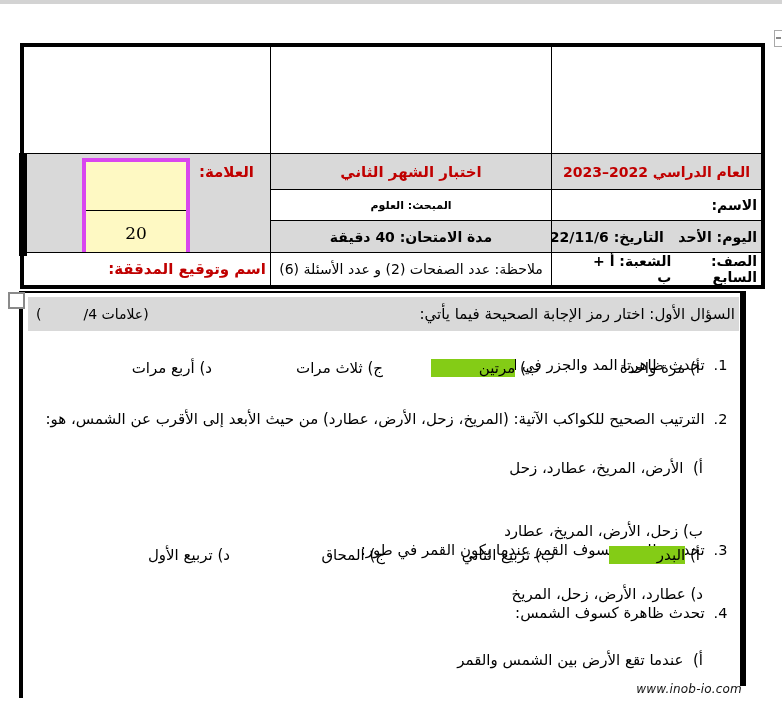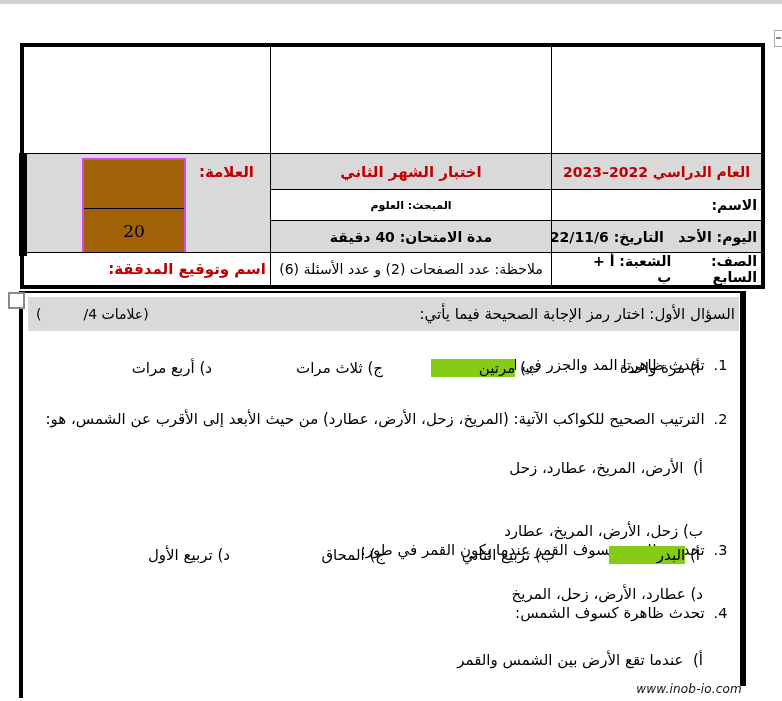--- a/index.html
+++ b/index.html
@@ -19,21 +19,21 @@
   .header-table-wrap{left:20px;top:43px;width:739px;height:240px;border:3px solid #000;background:#fff;}
   table.hdr{border-collapse:collapse;width:100%;height:100%;direction:rtl;table-layout:fixed;}
   table.hdr td{border:1px solid #000;padding:0 4px;vertical-align:middle;font-size:14px;overflow:hidden;}
   .shade{background:#d9d9d9;}
   .red{color:#c00000;}
   .b{font-weight:bold;}
   .ctr{text-align:center;}
   .rt{text-align:right;}
   td.mark-cell{position:relative;padding:0;margin-top:16px;}
   .mark-label{position:absolute;right:16px;top:9px;font-weight:bold;color:#c00000;font-size:15px;}
-  .score-box{position:absolute;left:58px;top:4px;width:100px;height:93px;background:#a16207;border:2px solid #d946ef;}
+  .score-box{position:absolute;left:58px;top:4px;width:100px;height:93px;background:#fef9c3;border:4px solid #d946ef;}
   .score-box .half-top{height:48px;border-bottom:1px solid #000;}
   .score-box .half-bottom{height:44px;display:flex;align-items:center;justify-content:center;
       font-family:"DejaVu Serif",serif;font-size:17px;}
   .day-row{white-space:pre;}
   .grade-row{display:flex;justify-content:space-between;padding-left:28px;}
   .note-cell{font-size:12.5px;}
   .dur-val{font-weight:bold;margin-top:28px;}
   .thick-seg{left:19px;top:153px;width:8px;height:103px;background:#000;}
 
   

